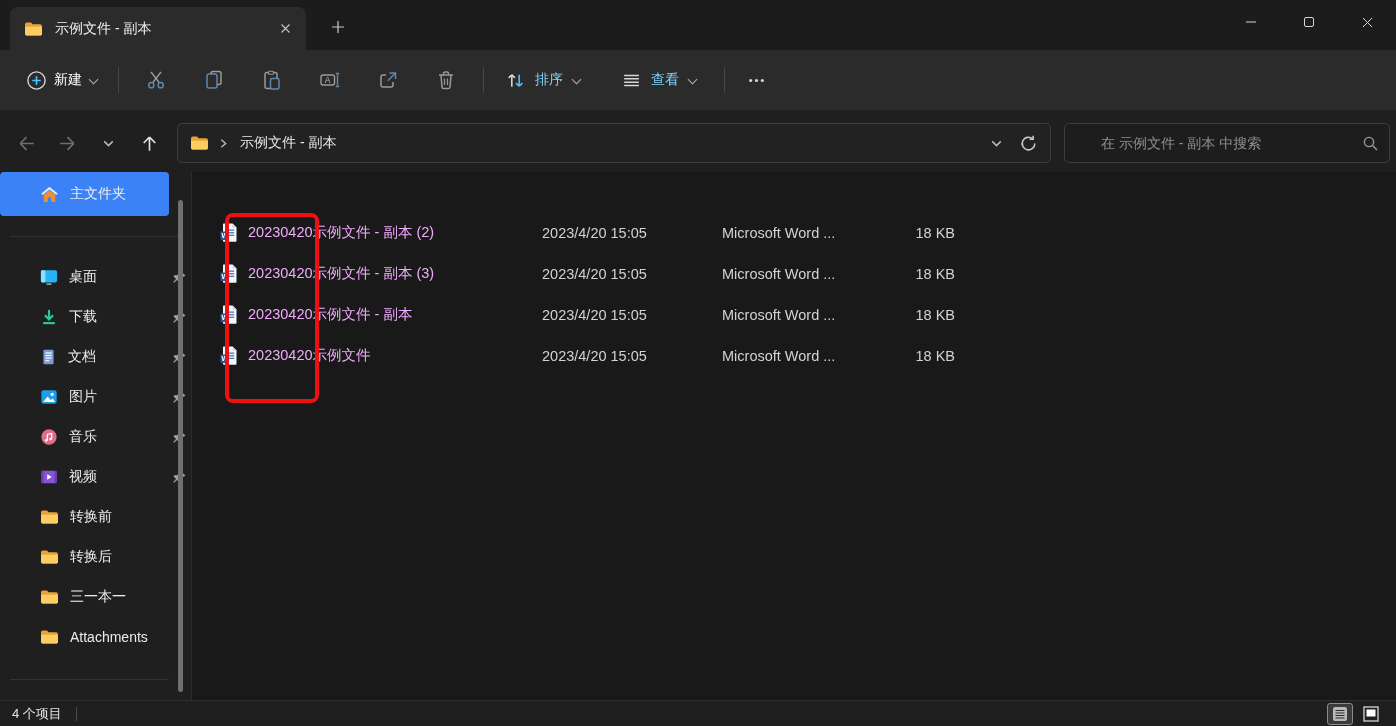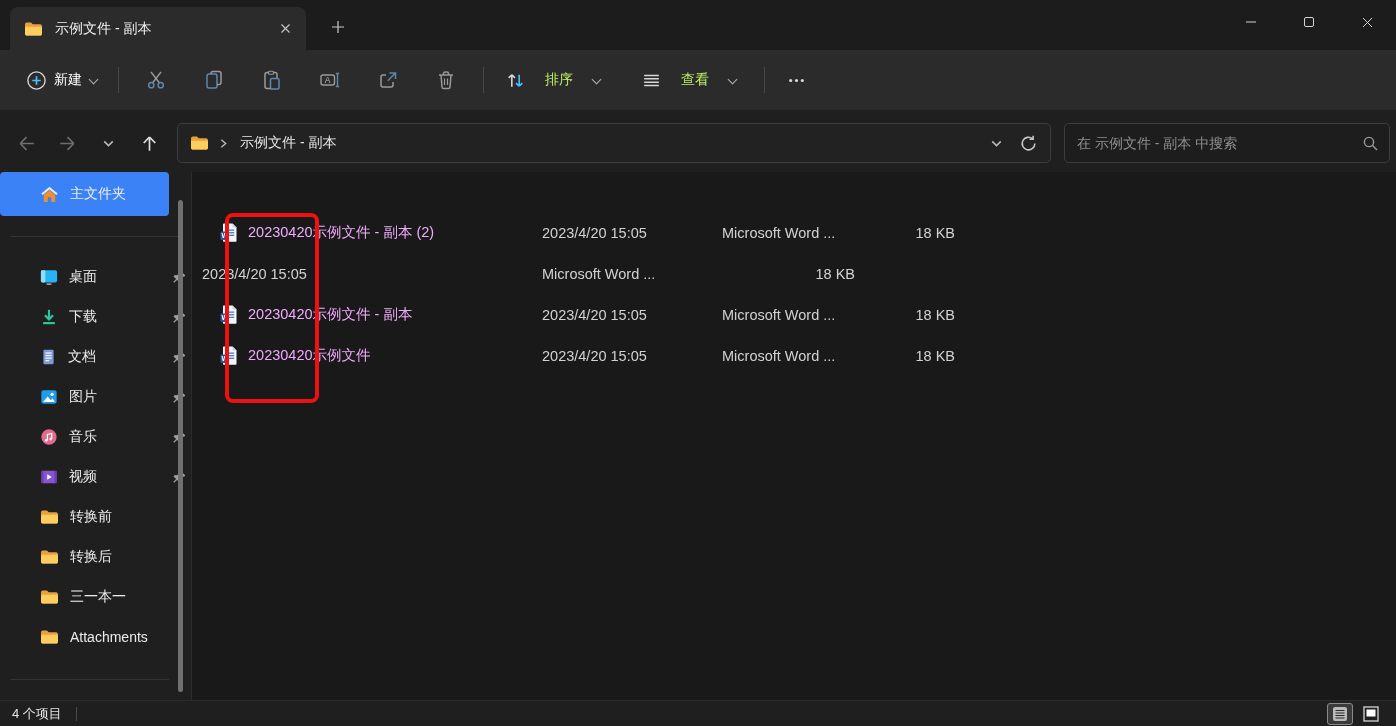--- a/index.html
+++ b/index.html
@@ -23,42 +23,42 @@
   .tab-close { width:26px; height:26px; }
   .newtab { position:absolute; left:322px; top:13px; width:32px; height:28px; }
   .win-controls { position:absolute; right:0; top:0; display:flex; height:44px; }
   .win-btn { width:58px; height:44px; display:flex; align-items:center; justify-content:center; }
 
   
   .toolbar { height:60px; background:#2b2b2b; display:flex; align-items:center; padding-left:14px; }
   .tb-new { display:flex; align-items:center; gap:7px; height:40px; padding:0 12px; border-radius:4px; font-size:14px; color:#fff;font-family:Liberation Serif, serif; }
   .tb-divider { width:1px; height:26px; background:#474747; margin:0 8px; }
   .tb-icon-btn { width:58px; height:40px; display:flex; align-items:center; justify-content:center; border-radius:4px; }
-  .tb-btn { display:flex; align-items:center; gap:19px; height:40px; padding:0 13px; border-radius:4px; font-size:14px; color:#bef264; }
+  .tb-btn { display:flex; align-items:center; gap:9px; height:40px; padding:0 13px; border-radius:4px; font-size:14px; color:#7dd3fc; }
   .chev { width:9px; height:9px; position:relative; }
   .chev::after { content:""; position:absolute; left:1px; top:0; width:6px; height:6px;
     border-right:1.5px solid #b0b0b0; border-bottom:1.5px solid #b0b0b0; transform:rotate(45deg); }
 
   
   .navbar { height:66px; background:#1f1f1f; display:flex; align-items:center; }
   .nav-btn { width:36px; height:36px; display:flex; align-items:center; justify-content:center; border-radius:4px; margin-left:5px; }
   .nav-btn:first-child { margin-left:8px; }
   .addressbar {
     display:flex; align-items:center; height:40px; width:874px; margin-left:10px;
     background:#222222; border:1px solid #3d3d3d; border-radius:5px; padding:0 6px 0 12px;
   }
   .addr-text { flex:1; font-size:14px; color:#e8e8e8; margin-left:10px; }
   .addr-btn { width:32px; height:30px; }
   .searchbox {
     display:flex; align-items:center; height:40px; flex:1; margin:0 6px 0 13px;
     background:#1d1d1d; border:1px solid #3d3d3d; border-radius:5px; padding:0 10px 0 12px;
   }
   .searchbox input {
     flex:1; background:transparent; border:none; outline:none;
-    font-family:inherit; font-size:14px; color:#d8d8d8;
+    font-family:inherit; font-size:14px; color:#d8d8d8;margin-left:24px;
   }
   .searchbox input::placeholder { color:#8f8f8f; }
 
   
   .content { position:absolute; top:172px; left:0; right:0; bottom:26px; display:flex; }
   .sidebar { width:192px; position:relative; background:#1f1f1f; border-right:1px solid #2c2c2c; padding-top:0; }
   .side-item { height:40px; display:flex; align-items:center; padding-left:40px; position:relative;
     margin-right:22px; border-radius:4px; font-size:14px; color:#ececec; }
   .side-item.home { height:44px; background:#3b82f6; }
   .side-label { margin-left:11px; white-space:nowrap; }
@@ -477,20 +477,34 @@
             </span>
             <span>20230420示例文件 - 副本 (2)</span>
           </div>
           <div class="c-date">2023/4/20 15:05</div>
           <div class="c-type">Microsoft Word ...</div>
           <div class="c-size">18 KB</div>
           <div></div>
         </div>
 
         <div class="frow cols">
+          <div class="c-name">
+            <span>
+              <svg width="18" height="21" viewBox="0 0 18 20">
+                <path d="M4 1H12.5L16.5 5V18.2C16.5 18.8 16 19.2 15.5 19.2H4C3.4 19.2 3 18.8 3 18.2V2C3 1.4 3.4 1 4 1Z" fill="#f2f6fb"></path>
+                <path d="M12.5 1L16.5 5H12.5Z" fill="#c8d6e8"></path>
+                <rect x="5.2" y="7" width="9" height="1.3" fill="#4a7ebb"></rect>
+                <rect x="5.2" y="9.6" width="9" height="1.3" fill="#4a7ebb"></rect>
+                <rect x="5.2" y="12.2" width="9" height="1.3" fill="#4a7ebb"></rect>
+                <rect x="0.5" y="9" width="8.5" height="8.5" rx="1" fill="#2b579a"></rect>
+                <text x="4.7" y="15.6" font-size="7" fill="#fff" text-anchor="middle" font-family="Liberation Sans,sans-serif" font-weight="bold">W</text>
+              </svg>
+            </span>
+            <span>20230420示例文件 - 副本 (3)</span>
+          </div>
           <div class="c-date">2023/4/20 15:05</div>
           <div class="c-type">Microsoft Word ...</div>
           <div class="c-size">18 KB</div>
           <div></div>
         </div>
 
         <div class="frow cols">
           <div class="c-name">
             <span>
               <svg width="18" height="21" viewBox="0 0 18 20">

